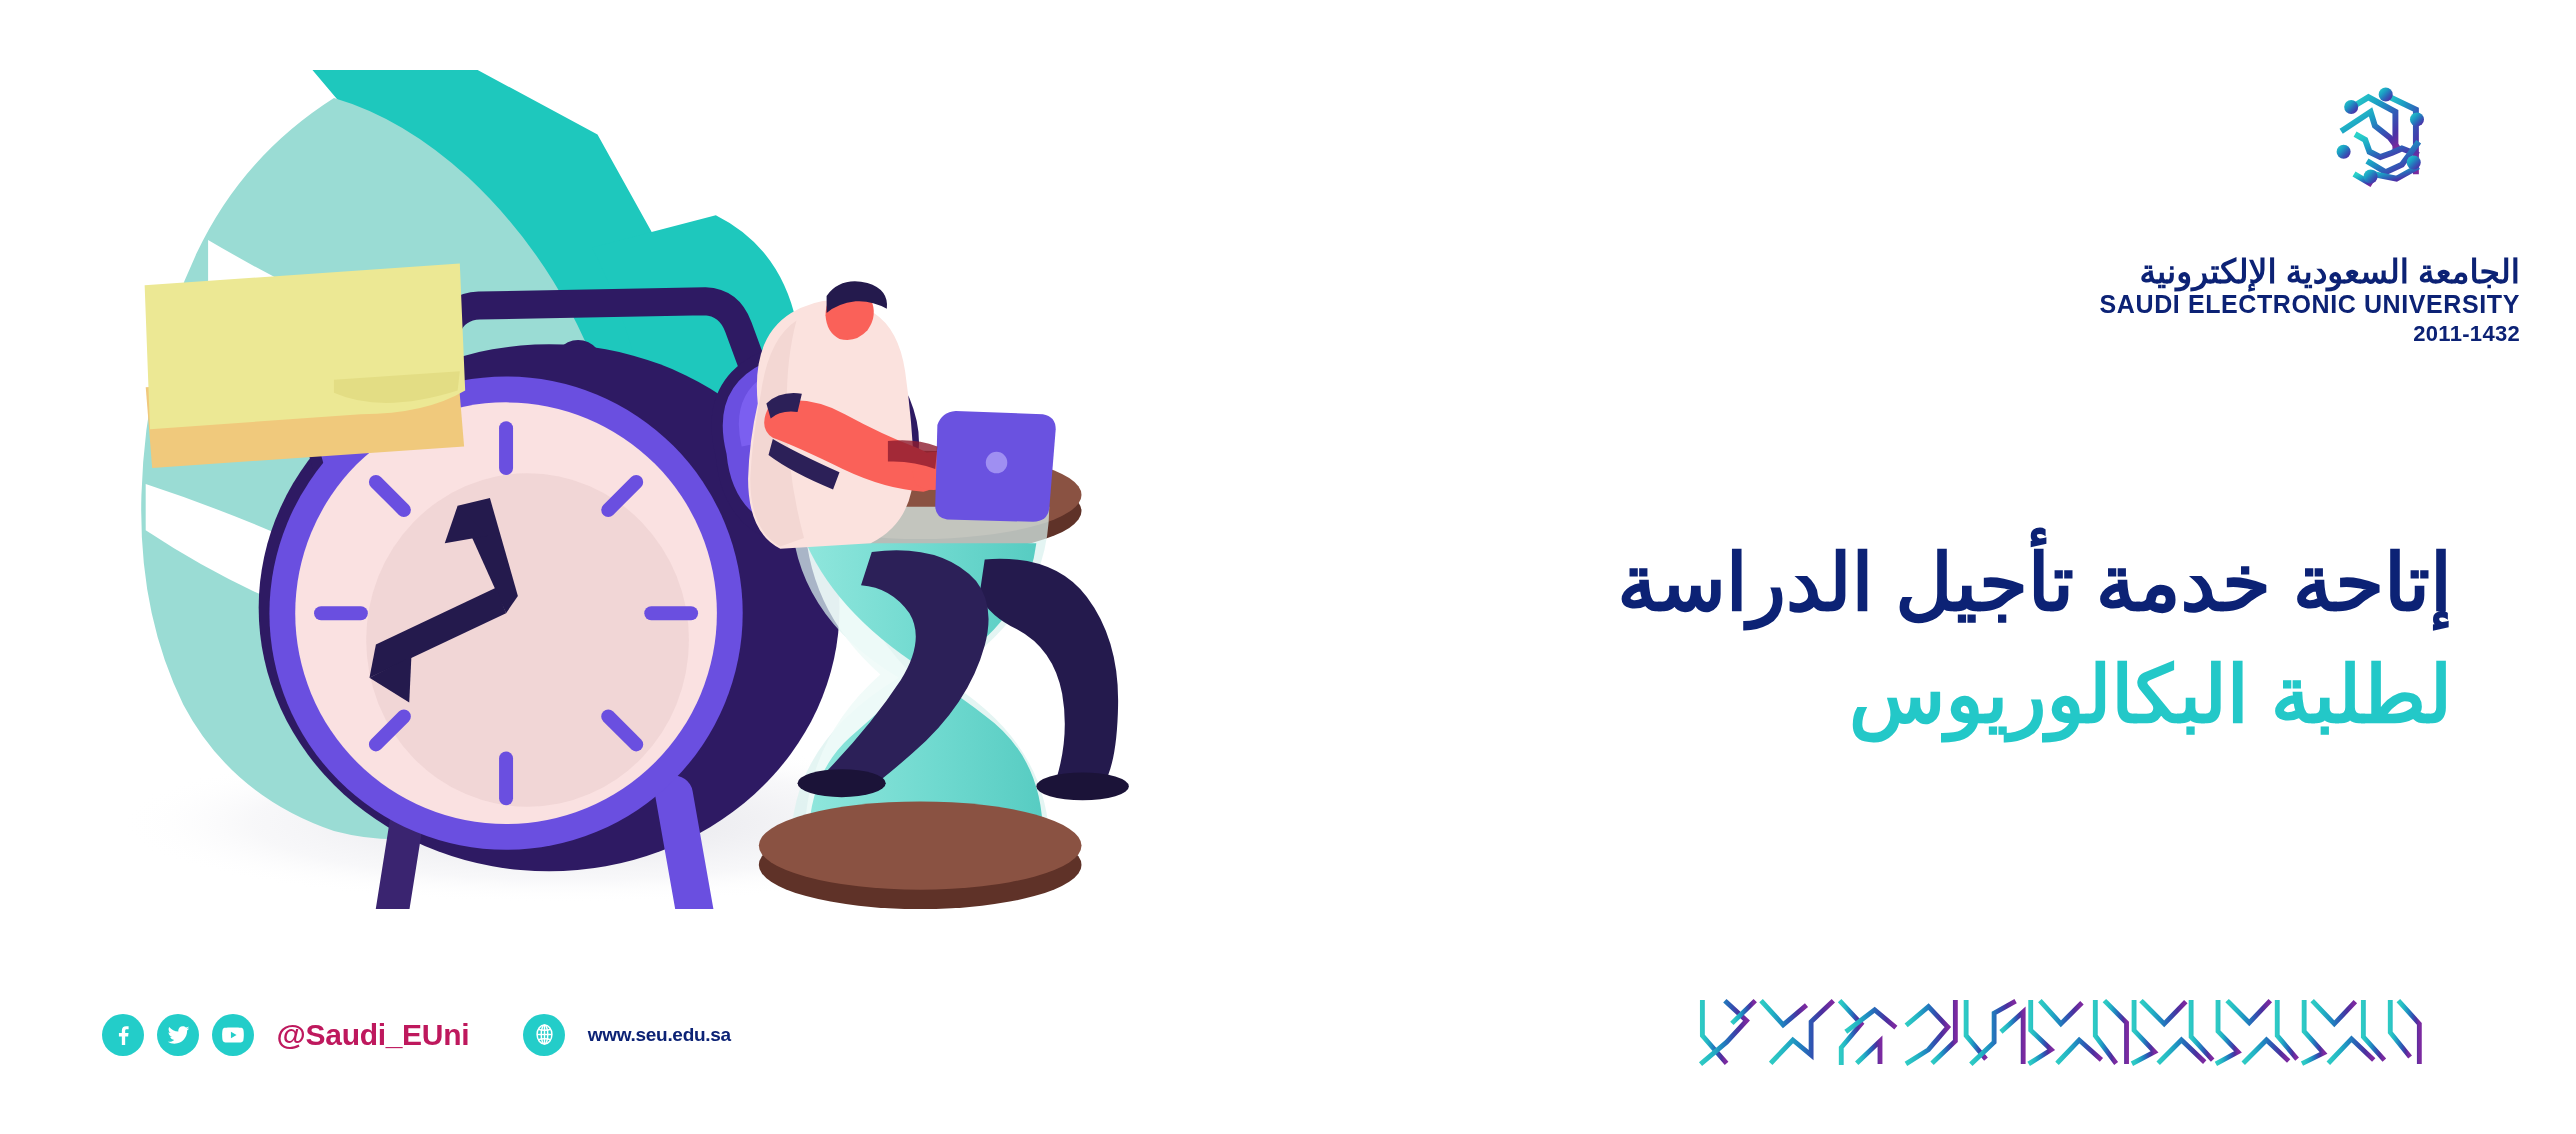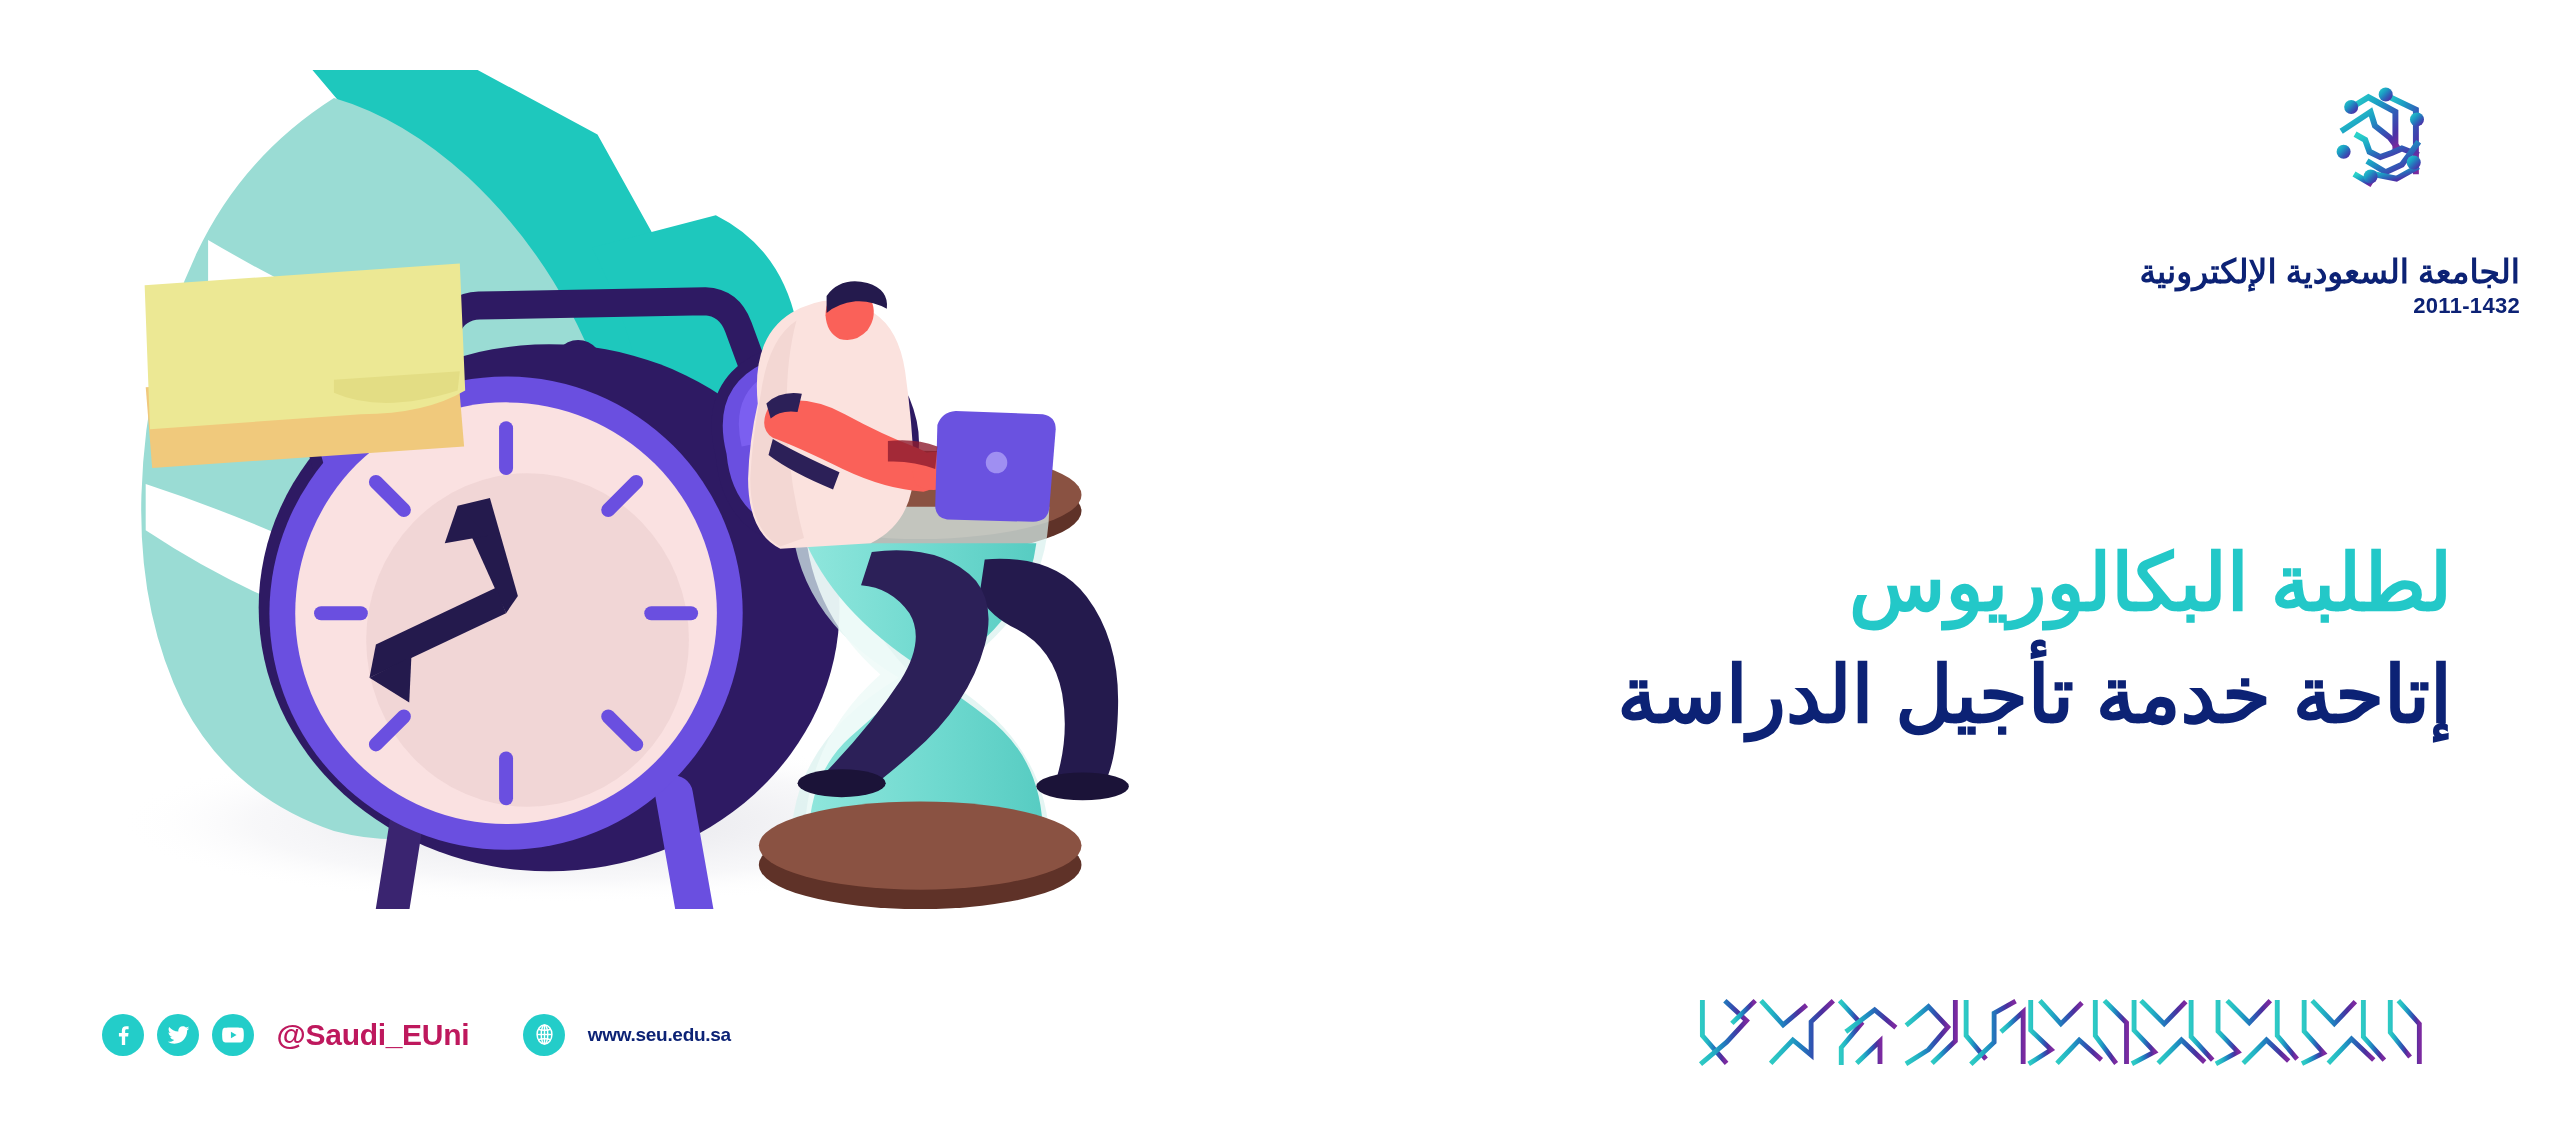--- a/index.html
+++ b/index.html
@@ -311,26 +311,27 @@
           <circle cx="170" cy="40" r="13"></circle>
           <circle cx="106" cy="63" r="13"></circle>
           <circle cx="92" cy="146" r="13"></circle>
           <circle cx="228" cy="86" r="13"></circle>
           <circle cx="222" cy="166" r="13"></circle>
           <circle cx="142" cy="192" r="13"></circle>
         </g>
       </svg>
     </div>
     <div class="logo-ar">الجامعة السعودية الإلكترونية</div>
+    <div class="logo-en">SAUDI ELECTRONIC UNIVERSITY</div>
     <div class="logo-year">2011-1432</div>
   </div>
 
   <div id="headline">
+    <div class="headline-line hl-primary">إتاحة خدمة تأجيل الدراسة</div>
     <div class="headline-line hl-accent">لطلبة البكالوريوس</div>
-    <div class="headline-line hl-primary">إتاحة خدمة تأجيل الدراسة</div>
   </div>
 
   <div id="footer">
     <div class="social-icons">
       <div class="sicon">
         <svg width="25" height="25" viewBox="0 0 24 24" fill="#ffffff">
           <path d="M13.6 22v-8.2h2.8l0.42-3.2H13.6V8.55c0-0.93 0.26-1.56 1.58-1.56h1.72V4.13C16.6 4.09 15.6 4 14.45 4c-2.4 0-4.05 1.47-4.05 4.17v2.43H7.6v3.2h2.8V22h3.2z"></path>
         </svg>
       </div>
       <div class="sicon">

